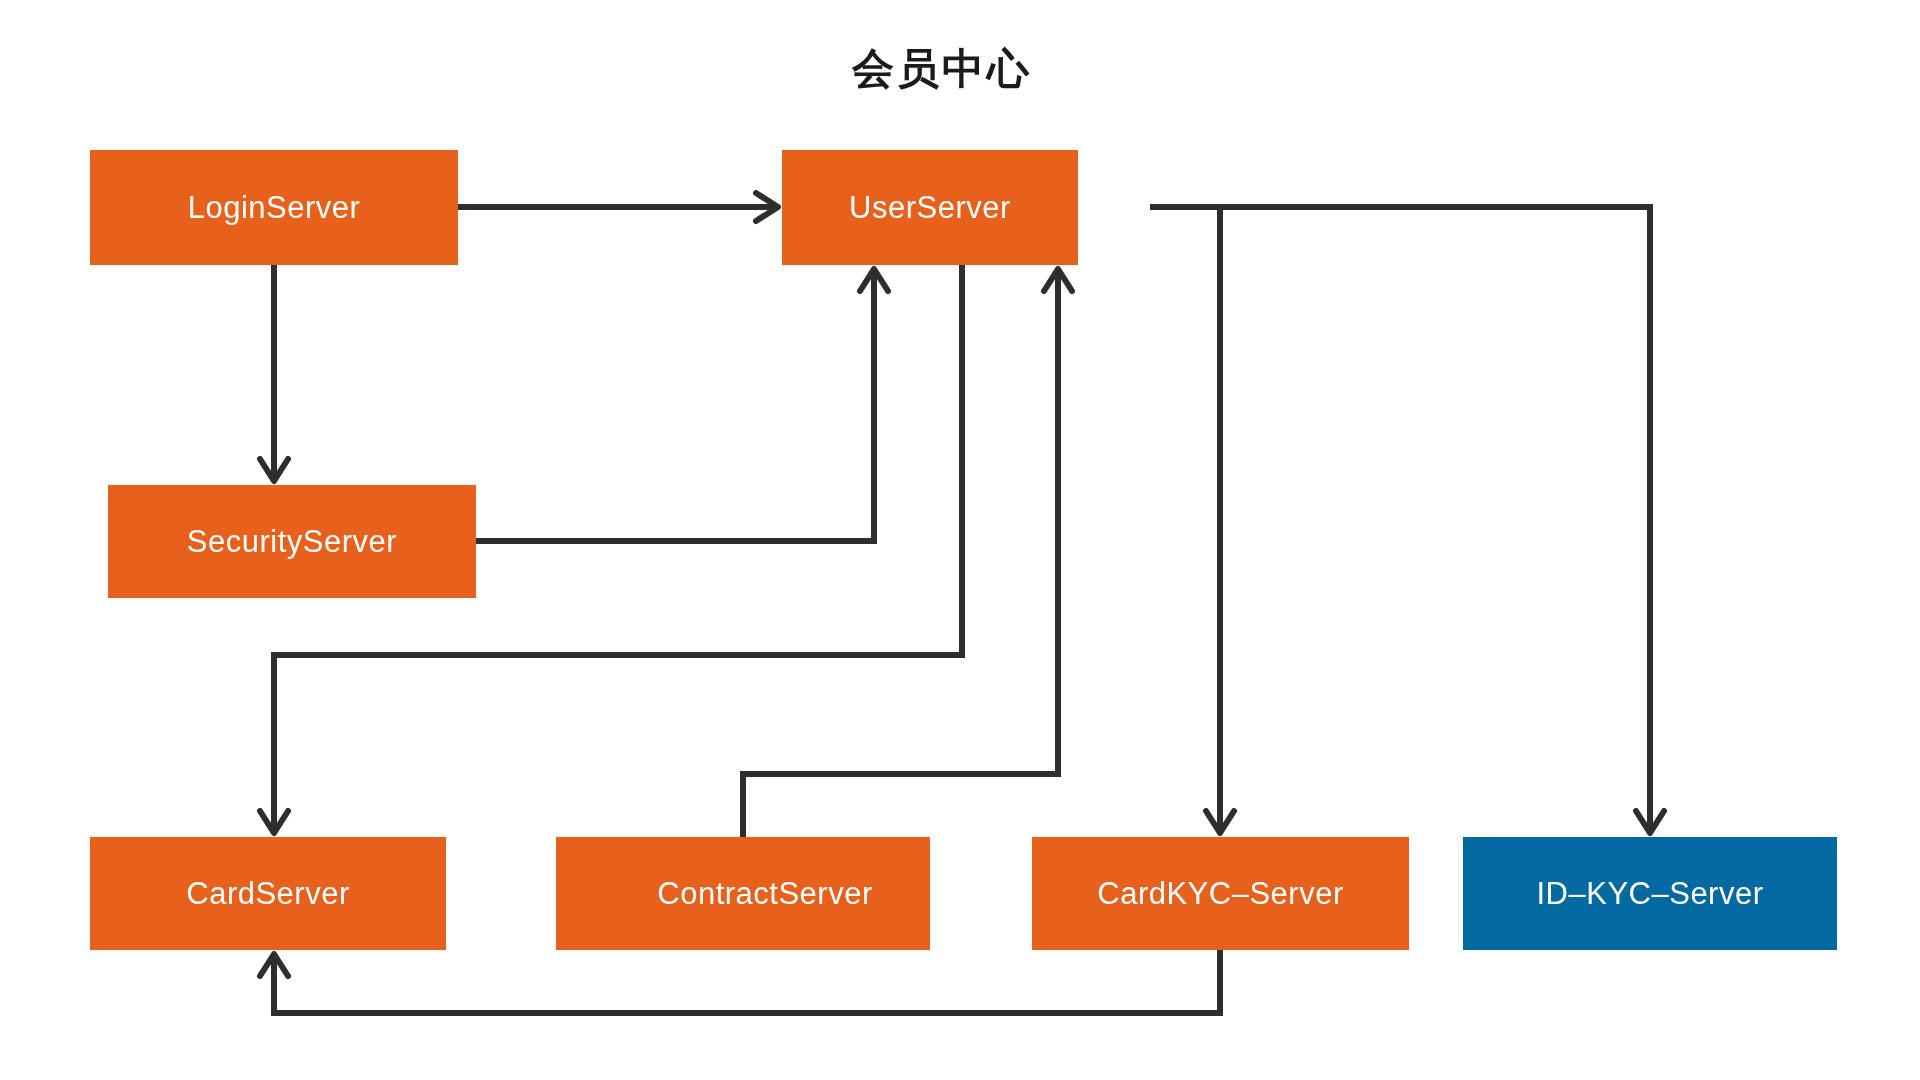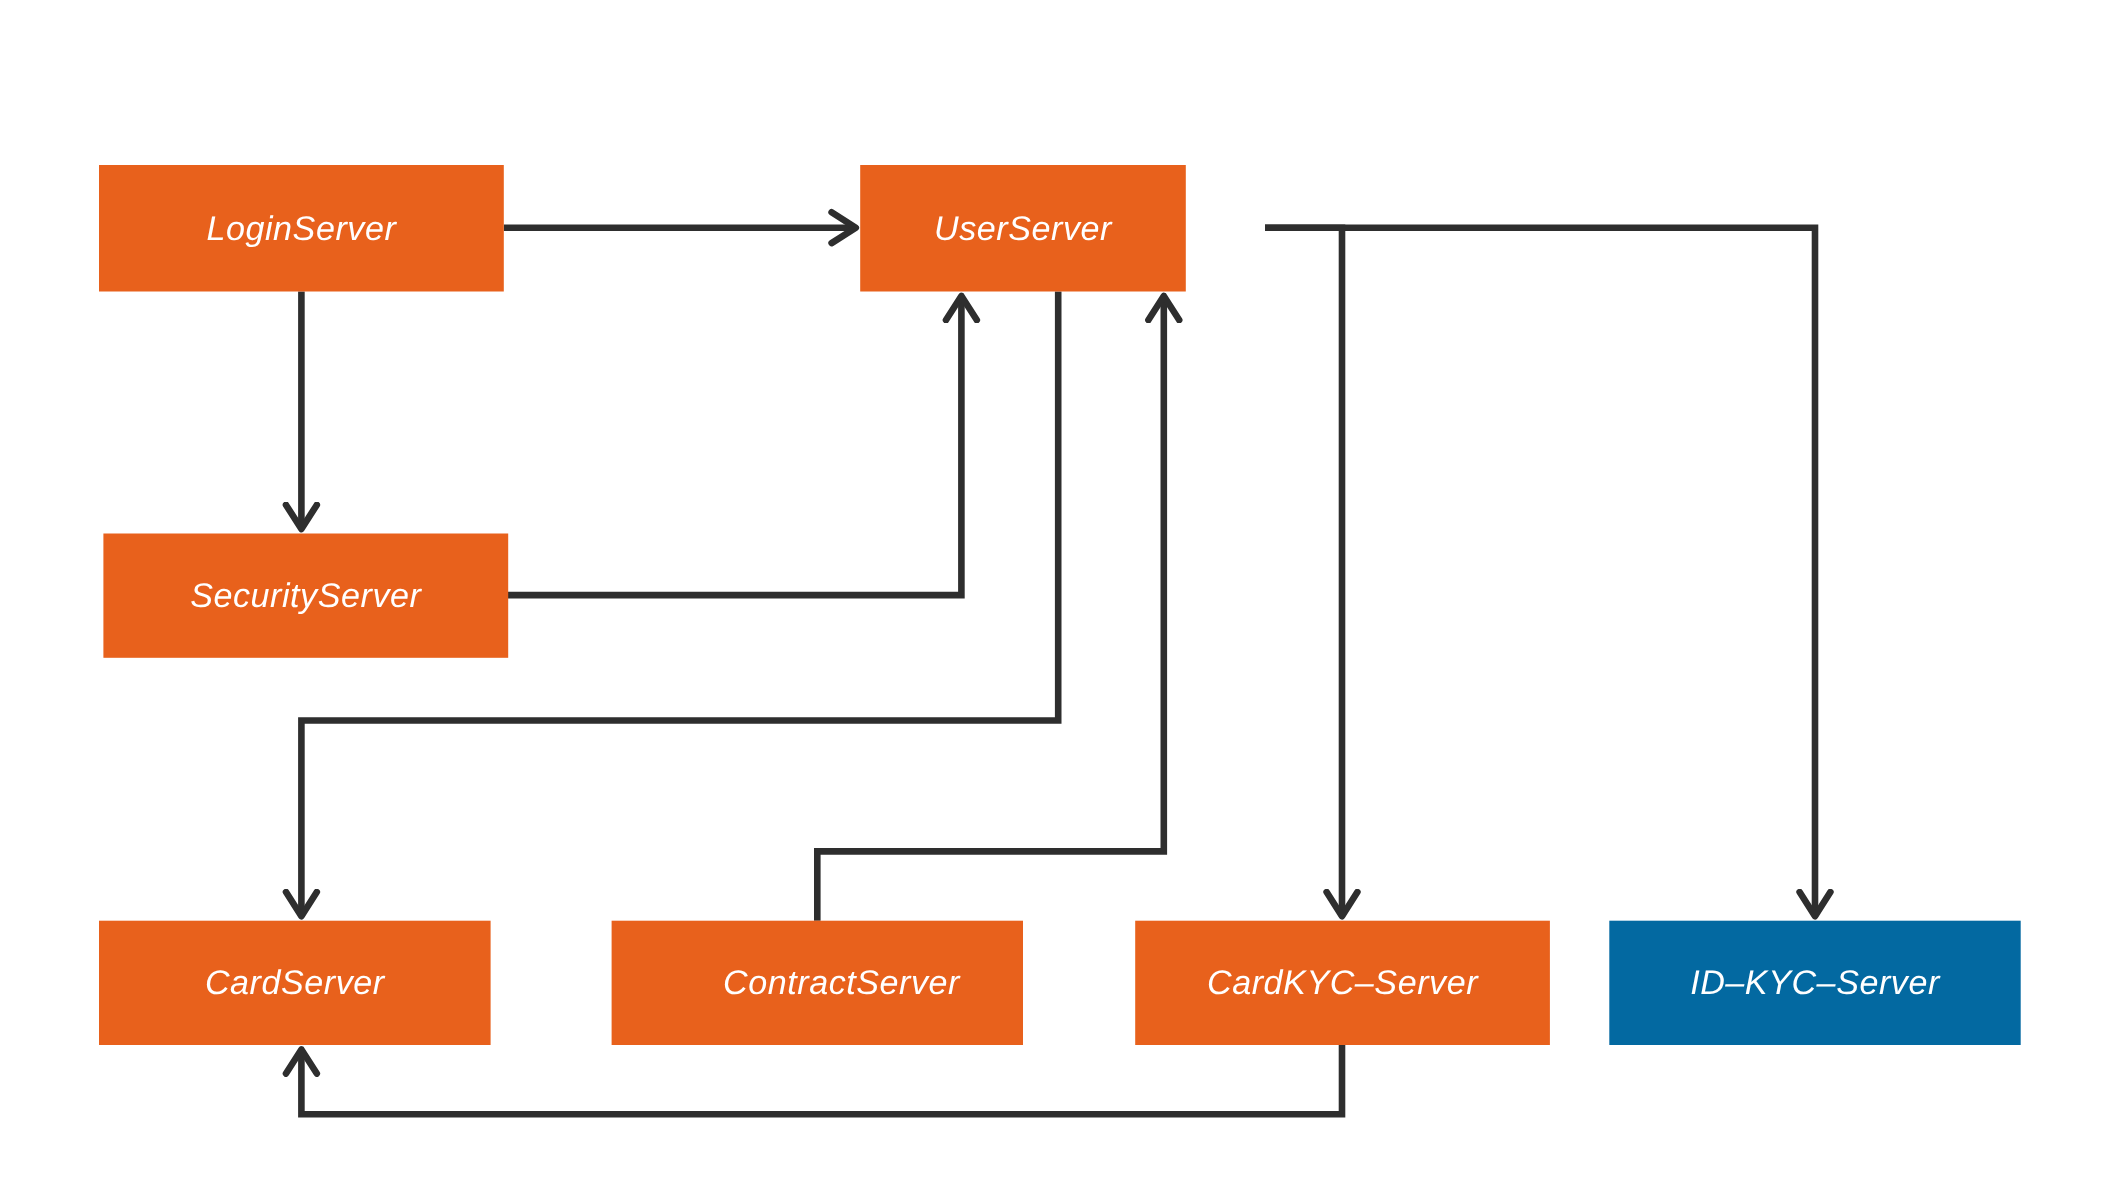--- a/index.html
+++ b/index.html
@@ -37,21 +37,20 @@
   }
   .node {
     position: absolute;
     display: flex;
     align-items: center;
     justify-content: center;
     font-size: 31px;
     letter-spacing: 0.5px;
     white-space: nowrap;
     box-sizing: border-box;
-    font-style: italic;
   }
 </style>
 </head>
 <body>
 
 <div class="canvas" id="canvas" style="background: rgb(255, 255, 255);">
 
   <svg id="edge-svg" xmlns="http://www.w3.org/2000/svg">
     <defs>
       <marker id="arrowhead" markerUnits="userSpaceOnUse" markerWidth="34" markerHeight="40" refX="25" refY="19" orient="auto">
@@ -63,29 +62,30 @@
         <polyline points="274,265 274,481" class="edge" stroke="#2e2e2e" marker-end="url(#arrowhead)"></polyline>
         <polyline points="458,541 874,541 874,269" class="edge" stroke="#2e2e2e" marker-end="url(#arrowhead)"></polyline>
         <polyline points="962,265 962,655 274,655 274,833" class="edge" stroke="#2e2e2e" marker-end="url(#arrowhead)"></polyline>
         <polyline points="743,837 743,774 1058,774 1058,269" class="edge" stroke="#2e2e2e" marker-end="url(#arrowhead)"></polyline>
         <polyline points="1150,207 1220,207 1220,833" class="edge" stroke="#2e2e2e" marker-end="url(#arrowhead)"></polyline>
         <polyline points="1150,207 1650,207 1650,833" class="edge" stroke="#2e2e2e" marker-end="url(#arrowhead)"></polyline>
         <polyline points="1220,950 1220,1013 274,1013 274,954" class="edge" stroke="#2e2e2e" marker-end="url(#arrowhead)"></polyline>
       </g>
   </svg>
 
+  <div class="diagram-title" style="color: rgb(27, 27, 27);">会员中心</div>
 
   <div id="nodes">
       <div class="node" style="left: 90px; top: 150px; width: 368px; height: 115px; background: rgb(232, 97, 28); color: rgb(255, 255, 255);">
     <span class="node-label">LoginServer</span>
   </div>
       <div class="node" style="left: 782px; top: 150px; width: 296px; height: 115px; background: rgb(232, 97, 28); color: rgb(255, 255, 255);">
     <span class="node-label">UserServer</span>
   </div>
-      <div class="node" style="left: 94px; top: 485px; width: 368px; height: 113px; background: rgb(232, 97, 28); color: rgb(255, 255, 255);">
+      <div class="node" style="left: 108px; top: 485px; width: 368px; height: 113px; background: rgb(232, 97, 28); color: rgb(255, 255, 255);">
     <span class="node-label">SecurityServer</span>
   </div>
       <div class="node" style="left: 90px; top: 837px; width: 356px; height: 113px; background: rgb(232, 97, 28); color: rgb(255, 255, 255);">
     <span class="node-label">CardServer</span>
   </div>
       <div class="node" style="left: 556px; top: 837px; width: 374px; height: 113px; background: rgb(232, 97, 28); color: rgb(255, 255, 255); padding-left: 44px;">
     <span class="node-label">ContractServer</span>
   </div>
       <div class="node" style="left: 1032px; top: 837px; width: 377px; height: 113px; background: rgb(232, 97, 28); color: rgb(255, 255, 255);">
     <span class="node-label">CardKYC–Server</span>

